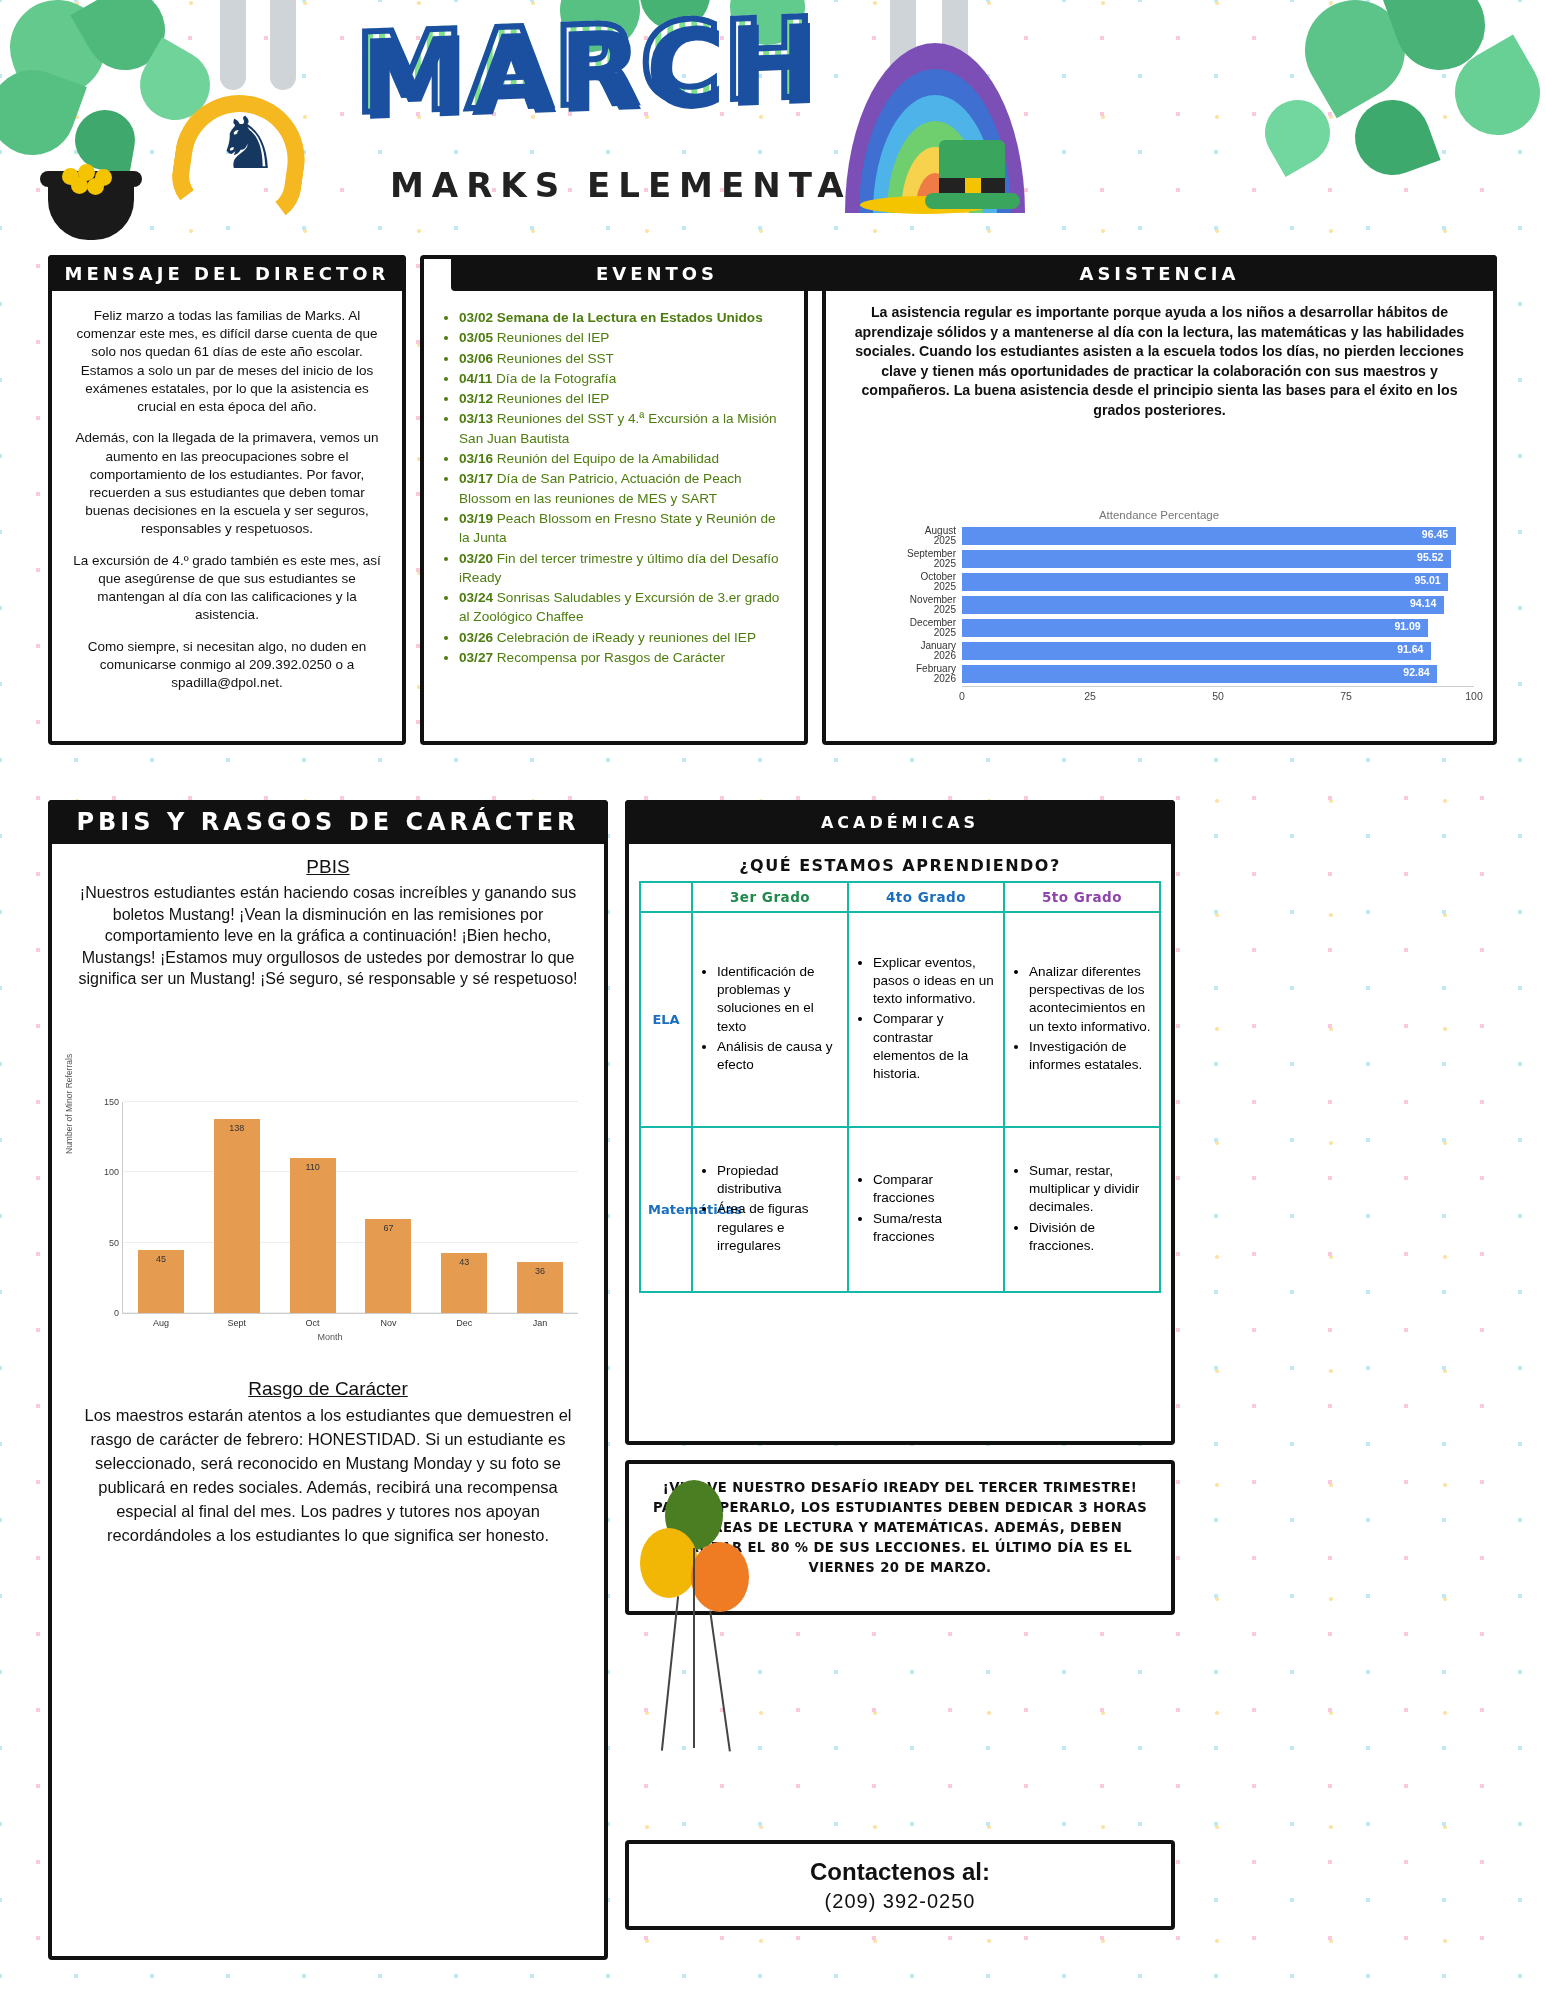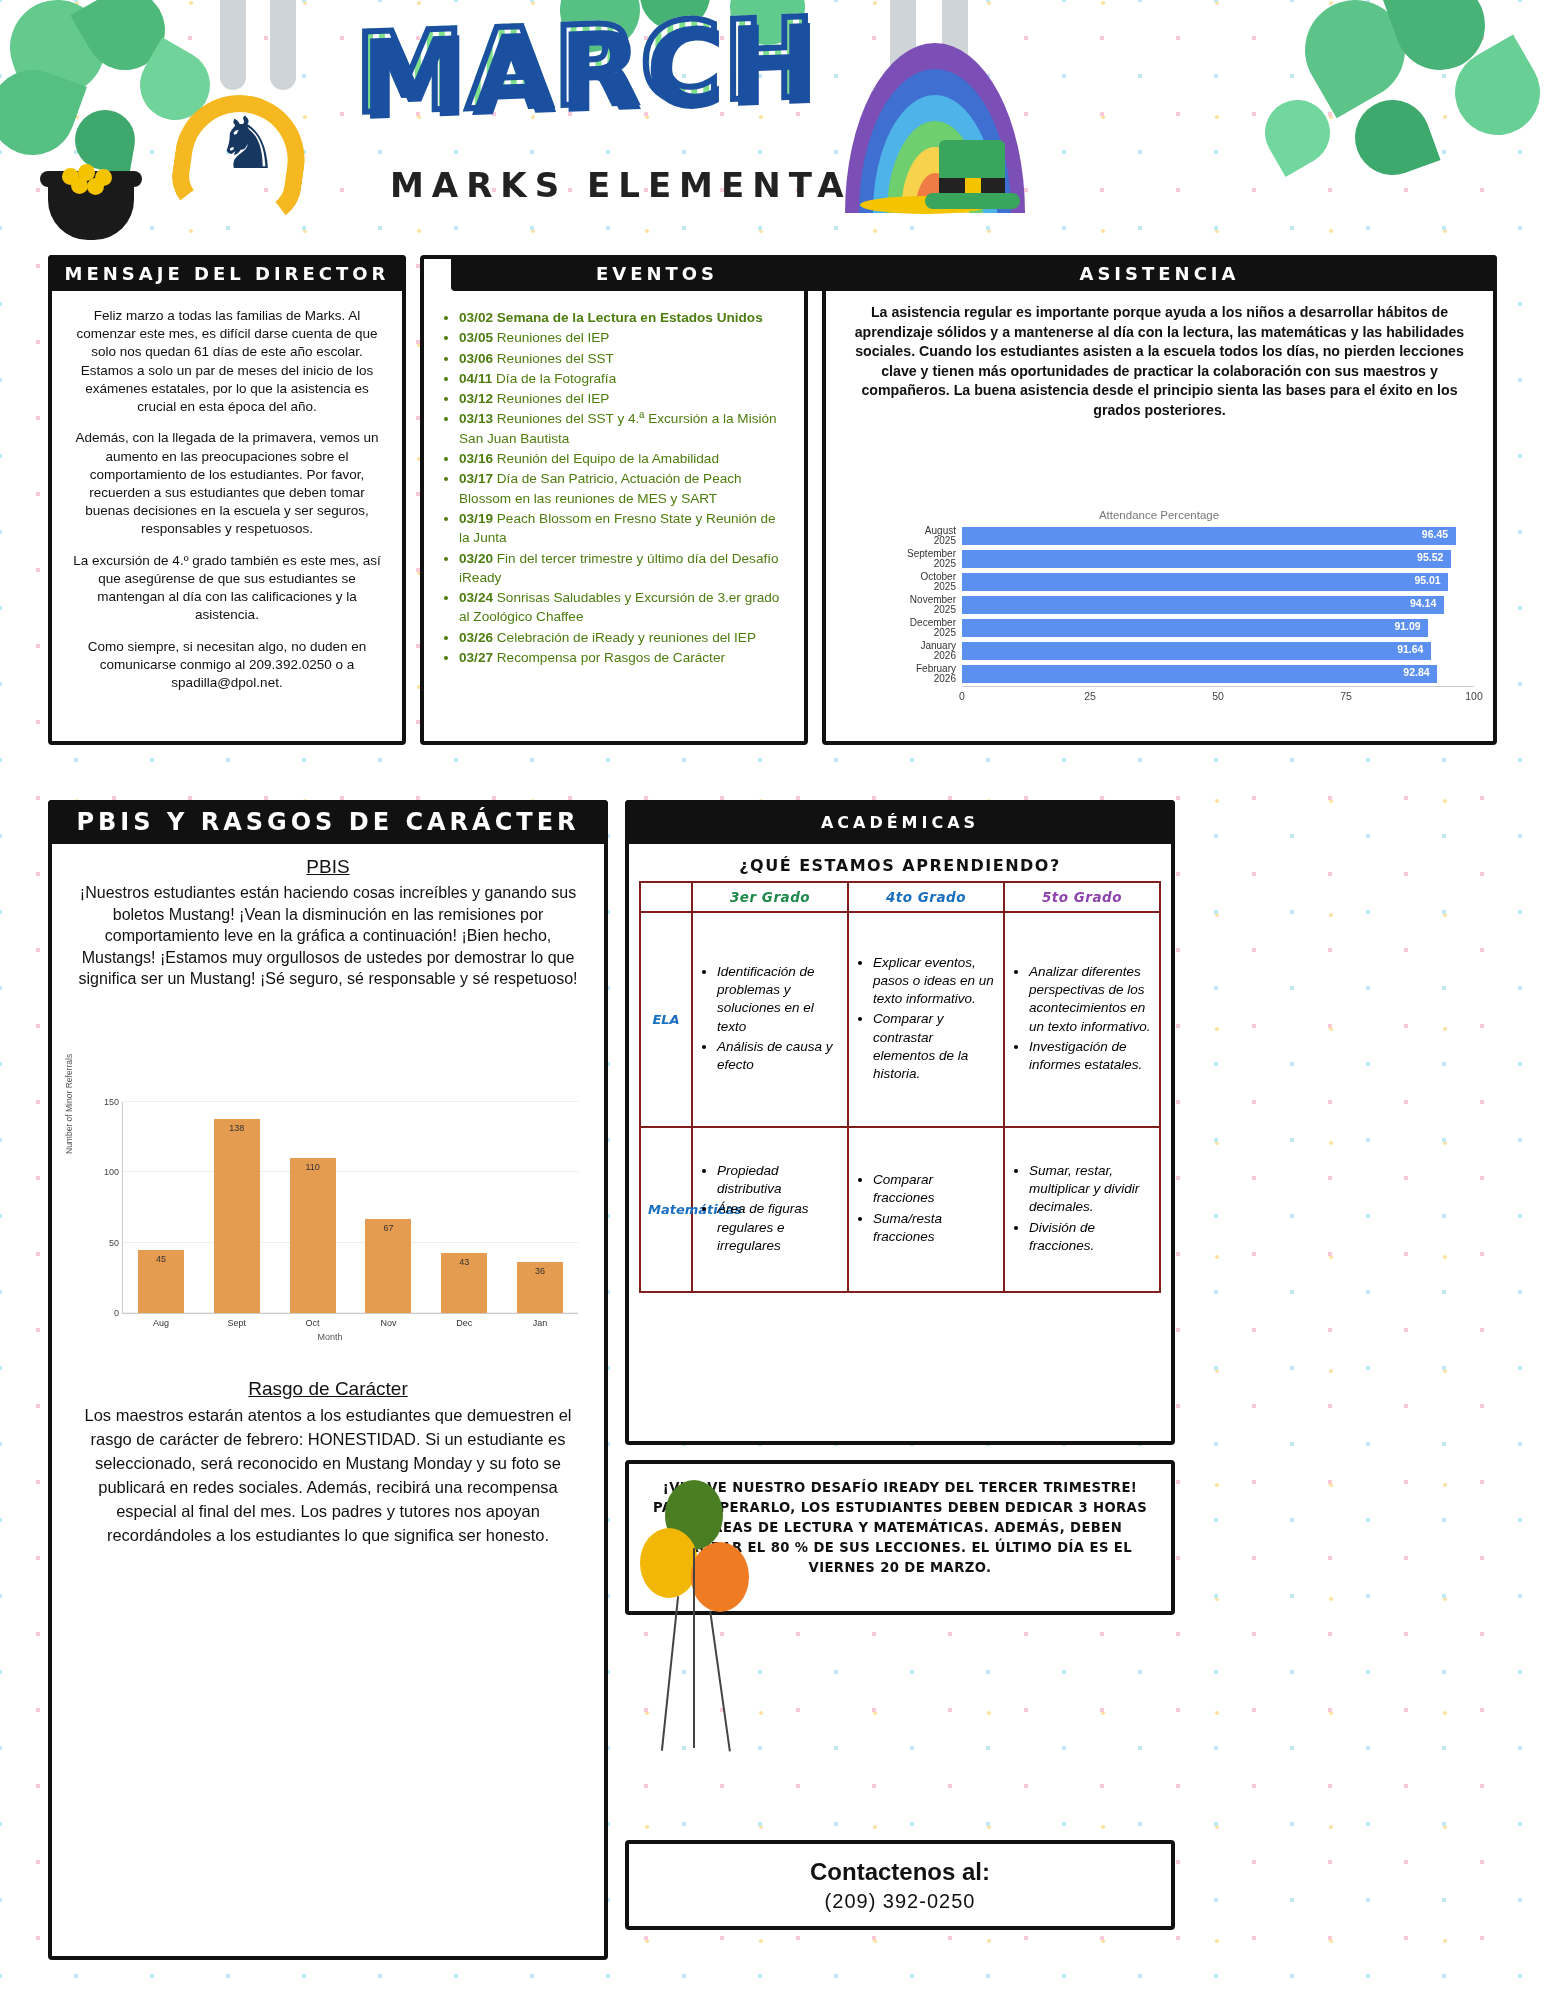--- a/index.html
+++ b/index.html
@@ -158,21 +158,21 @@
   }
 
   
   #academicas{ left:625px; top:800px; width:550px; height:645px; }
   #academicas .hd{ position:absolute; left:-4px; top:-4px; width:550px; height:44px; font-size:16px; }
   .q-learn{
     margin:27px 10px 6px 10px; text-align:center;
     font-family:"DejaVu Sans", sans-serif; font-weight:bold; font-size:16px; letter-spacing:1.5px; color:#111;
   }
   table.acad{ border-collapse:collapse; width:522px; margin:0 10px; table-layout:fixed; }
-  table.acad td, table.acad th{ border:2px solid #7f1d1d; vertical-align:middle; padding:6px 7px;font-style:italic; }
+  table.acad td, table.acad th{ border:2px solid #14b8a6; vertical-align:middle; padding:6px 7px; }
   table.acad th{ font-family:"DejaVu Sans", sans-serif; font-size:13.5px; letter-spacing:0.5px; }
   .g3{ color:#1f8a4c; } .g4{ color:#1b6fbf; } .g5{ color:#8e44ad; }
   .rowlab{ width:52px; text-align:center; font-family:"DejaVu Sans", sans-serif; font-weight:bold; font-size:13px; color:#1b6fbf; }
   .rowlab.m{ color:#1b6fbf; }
   table.acad ul{ margin:0; padding-left:17px; font-size:13.5px; line-height:1.34; }
   table.acad li{ margin-bottom:2px; }
 
   
   #ireadynote{ left:625px; top:1460px; width:550px; height:155px; }
   #ireadynote .body{

